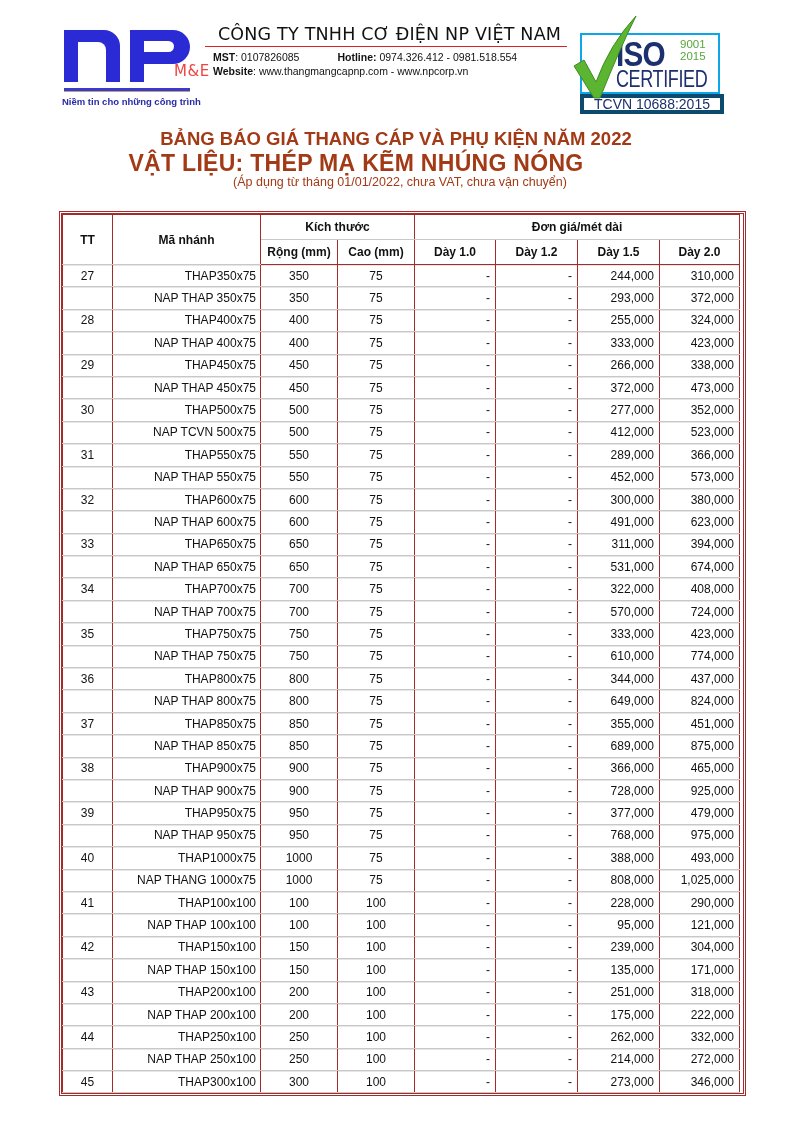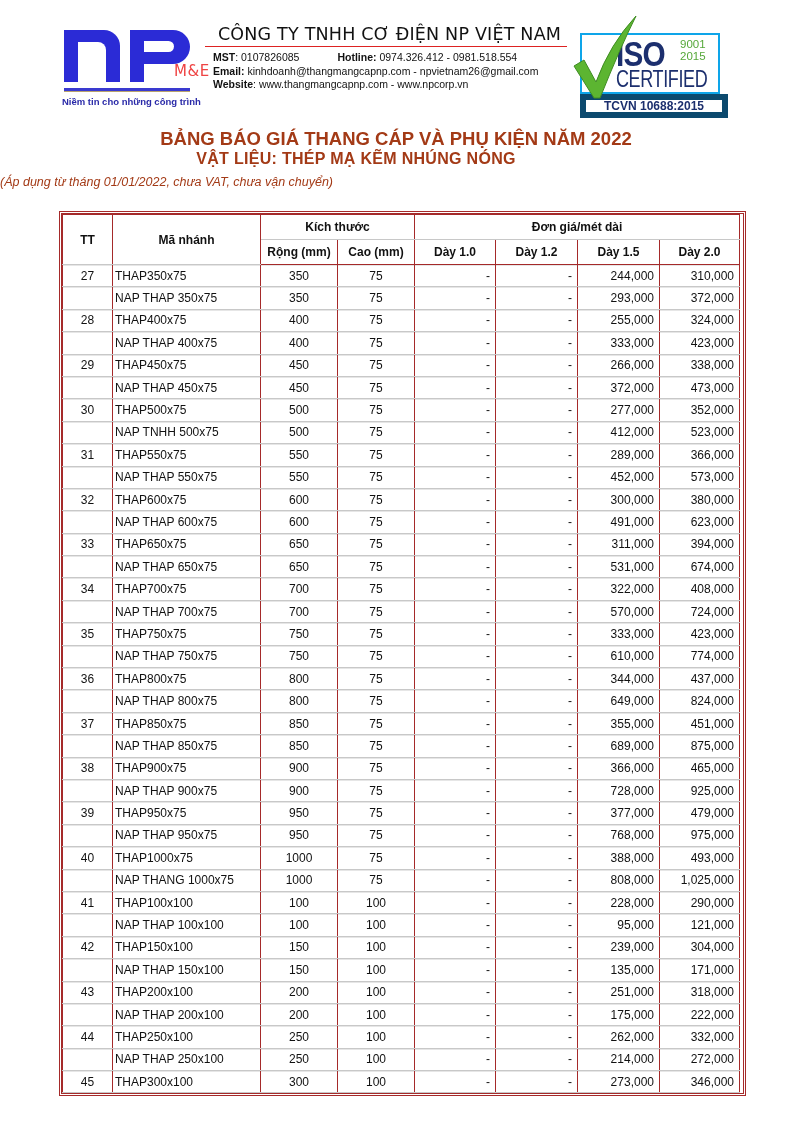--- a/index.html
+++ b/index.html
@@ -23,38 +23,38 @@
   .company-rule { height: 1px; background: #d22; margin: 2px 0 4px 0; width: 362px; }
   .info-line { font-size: 10.5px; line-height: 13.5px; white-space: nowrap; padding-left: 8px; }
   .info-line b { font-weight: bold; margin-top: 44px; }
   .info-line .gap { display: inline-block; width: 38px; }
 
   .iso { position: absolute; left: 570px; top: 14px; width: 160px; height: 96px; }
   .iso-box { position: absolute; left: 10px; top: 19px; width: 136px; height: 57px; border: 2px solid #0ea5e9; }
   .iso-big { position: absolute; left: 46px; top: 20px; font-size: 35px; font-weight: bold; color: #1c2f6e; letter-spacing: -1px; line-height: 35px; transform: scaleX(0.85); transform-origin: left; }
   .iso-year { position: absolute; left: 110px; top: 22px; font-size: 11.5px; color: #56a83a; line-height: 12px; }
   .iso-cert { position: absolute; left: 44px; top: 52px; font-size: 24px; color: #1c2f6e; line-height: 24px; transform: scaleX(0.75); transform-origin: left; letter-spacing: -0.5px; }
-  .iso-tcvn { position: absolute; left: 10px; top: 80px; width: 136px; height: 12px; border: 6px solid #0c4a6e; font-size: 12px; font-weight: bold; color: #1c2f6e; text-align: center; line-height: 12px; }
+  .iso-tcvn { position: absolute; left: 10px; top: 80px; width: 136px; height: 12px; border: 4px solid #0c4a6e; font-size: 14px; font-weight: normal; color: #1c2f6e; text-align: center; line-height: 12px; }
   .iso-check { position: absolute; left: 0; top: 0; width: 70px; height: 90px; }
 
   
   .title1 { position: absolute; left: 0; top: 128px; width: 792px; text-align: center; font-size: 18.5px; font-weight: bold; color: #a33a16; }
-  .title2 { position: absolute; left: 0; top: 150px; width: 712px; text-align: center; font-size: 16px; font-weight: bold; color: #a33a16; letter-spacing: 0.3px; }
-  .subtitle { position: absolute; left: 0; top: 175px; width: 800px; font-size: 12.5px; font-style: italic; color: #a33a16; }
+  .title2 { position: absolute; left: 0; top: 150px; width: 712px; text-align: center; font-size: 23px; font-weight: bold; color: #a33a16; letter-spacing: 0.3px; }
+  .subtitle { position: absolute; left: 0; top: 175px; width: 800px; text-align: center; font-size: 12.5px; color: #a33a16; }
 
   
   .tbl-wrap { position: absolute; left: 59px; top: 211px; width: 681px; border: 3px double #a52a2a; }
   table { border-collapse: collapse; width: 677px; table-layout: fixed; font-size: 12px; }
   th, td { border: 1px solid #a52a2a; padding: 0 4px; height: 21.4px; white-space: nowrap; overflow: hidden; }
   tbody tr td { border-top: 1px solid #c8c8c8; border-bottom: 1px solid #c8c8c8; box-shadow: inset 0 1px 0 #e6e6e6; }
   th { font-weight: bold; font-size: 12px; text-align: center; height: 24px; }
   thead tr:first-child th { border-bottom-color: #c8c8c8; margin-left: 25px; }
   td.c { text-align: center; }
   td.r { text-align: right; padding-right: 5px; }
-  td.l { text-align: left; padding-left: 2px; }
+  td.l { text-align: right; padding-left: 2px; }
 </style>
 </head>
 <body>
 
 <div class="logo">
   <div class="logo-np">
     <div class="n"></div>
     <div class="p">
       <div class="bowl"></div>
       <div class="stem"></div>
@@ -63,23 +63,20 @@
   <div class="logo-me">M&amp;E</div>
   <div class="logo-line"></div>
   <div class="logo-tag">Niềm tin cho những công trình</div>
 </div>
 
 <div class="company">
   <div class="company-name">CÔNG TY TNHH CƠ ĐIỆN NP VIỆT NAM</div>
   <div class="company-rule"></div>
   <div class="info-line">
     <b>MST</b><span>: 0107826085</span><span class="gap"></span><b>Hotline:</b><span> 0974.326.412 - 0981.518.554</span>
-  </div>
-  <div class="info-line">
-    <b>Email:</b><span> kinhdoanh@thangmangcapnp.com - npvietnam26@gmail.com</span>
   </div>
   <div class="info-line">
     <b>Website</b><span>: www.thangmangcapnp.com - www.npcorp.vn</span>
   </div>
 </div>
 
 <div class="iso">
   <div class="iso-box">
     <div class="iso-big" style="left:34px;top:1px;">ISO</div>
     <div class="iso-year" style="left:98px;top:3px;">
@@ -192,21 +189,21 @@
           <td class="l">THAP500x75</td>
           <td class="c">500</td>
           <td class="c">75</td>
           <td class="r">-</td>
           <td class="r">-</td>
           <td class="r">277,000</td>
           <td class="r">352,000</td>
         </tr>
         <tr>
           <td class="c"></td>
-          <td class="l">NAP TNHH 500x75</td>
+          <td class="l">NAP TCVN 500x75</td>
           <td class="c">500</td>
           <td class="c">75</td>
           <td class="r">-</td>
           <td class="r">-</td>
           <td class="r">412,000</td>
           <td class="r">523,000</td>
         </tr>
         <tr>
           <td class="c">31</td>
           <td class="l">THAP550x75</td>

